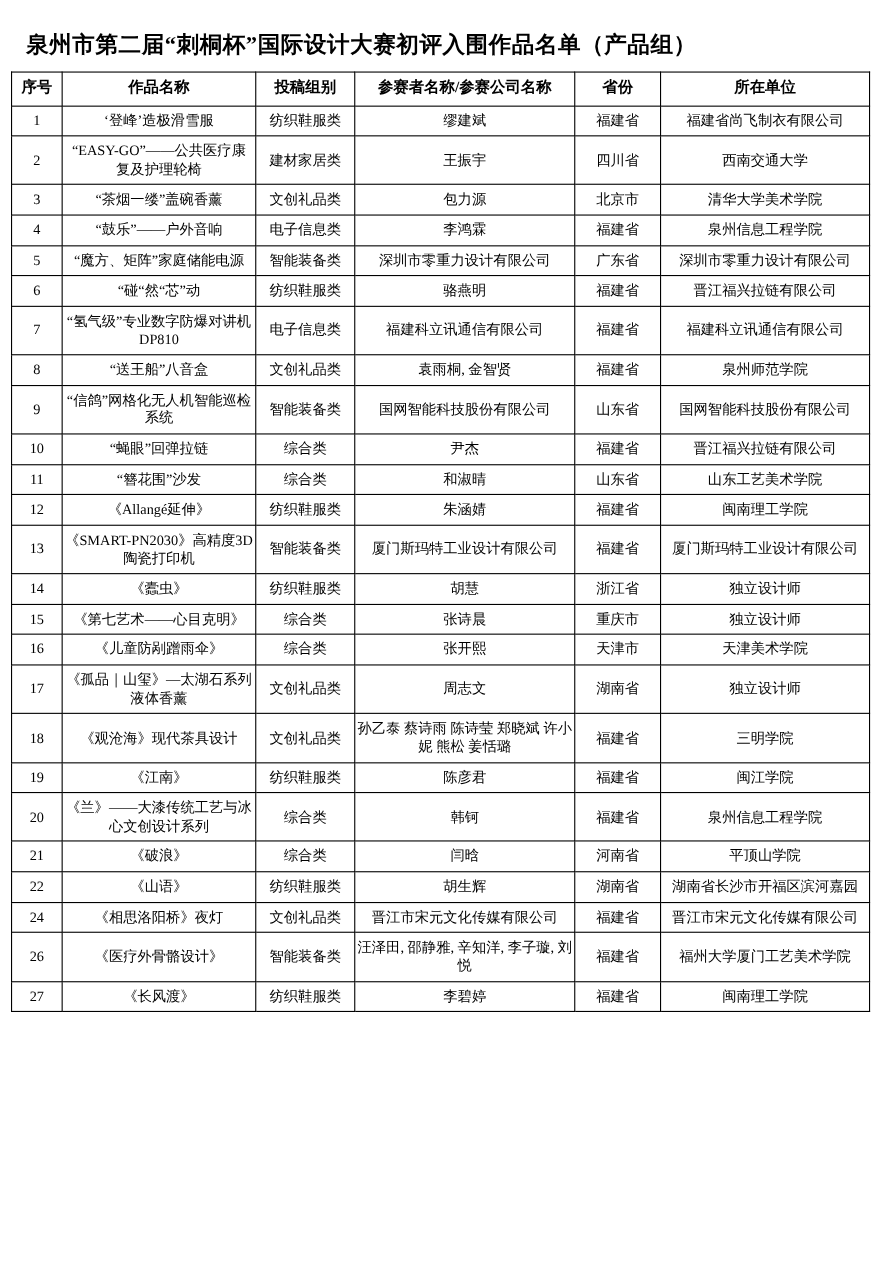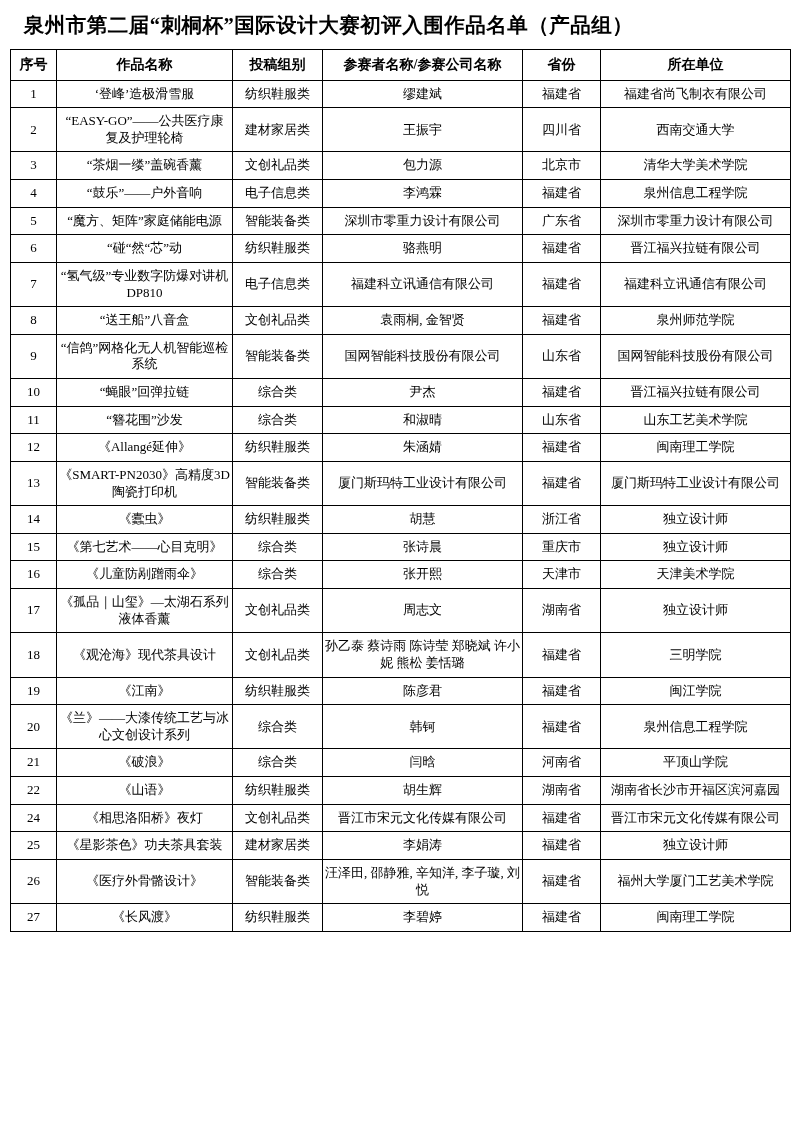--- a/index.html
+++ b/index.html
@@ -8,21 +8,21 @@
     background: #ffffff;
   }
   body {
     width: 800px;
     font-family: "Liberation Serif", "DejaVu Serif", serif;
     color: #000000;
   }
   .page {
     width: 657px;
     box-sizing: border-box;
-    padding: 8px 10px 4px 10px;
+    padding: 24px 10px 4px 10px;
   }
   .doc-title {
     text-align: center;
     font-family: "Liberation Serif", "DejaVu Serif", serif;
     font-weight: bold;
     font-size: 20.5px;
     letter-spacing: 0.5px;
     line-height: 1.35;
     margin: 4px 0 9px 0;
     white-space: nowrap;
@@ -267,28 +267,20 @@
         </tr>
         <tr>
           <td class="no">24</td>
           <td class="work">《相思洛阳桥》夜灯</td>
           <td class="group">文创礼品类</td>
           <td class="person">晋江市宋元文化传媒有限公司</td>
           <td class="prov">福建省</td>
           <td class="unit">晋江市宋元文化传媒有限公司</td>
         </tr>
         <tr>
-          <td class="no">25</td>
-          <td class="work">《星影茶色》功夫茶具套装</td>
-          <td class="group">建材家居类</td>
-          <td class="person">李娟涛</td>
-          <td class="prov">福建省</td>
-          <td class="unit">独立设计师</td>
-        </tr>
-        <tr>
           <td class="no">26</td>
           <td class="work">《医疗外骨骼设计》</td>
           <td class="group">智能装备类</td>
           <td class="person">汪泽田, 邵静雅, 辛知洋, 李子璇, 刘悦</td>
           <td class="prov">福建省</td>
           <td class="unit">福州大学厦门工艺美术学院</td>
         </tr>
         <tr>
           <td class="no">27</td>
           <td class="work">《长风渡》</td>

